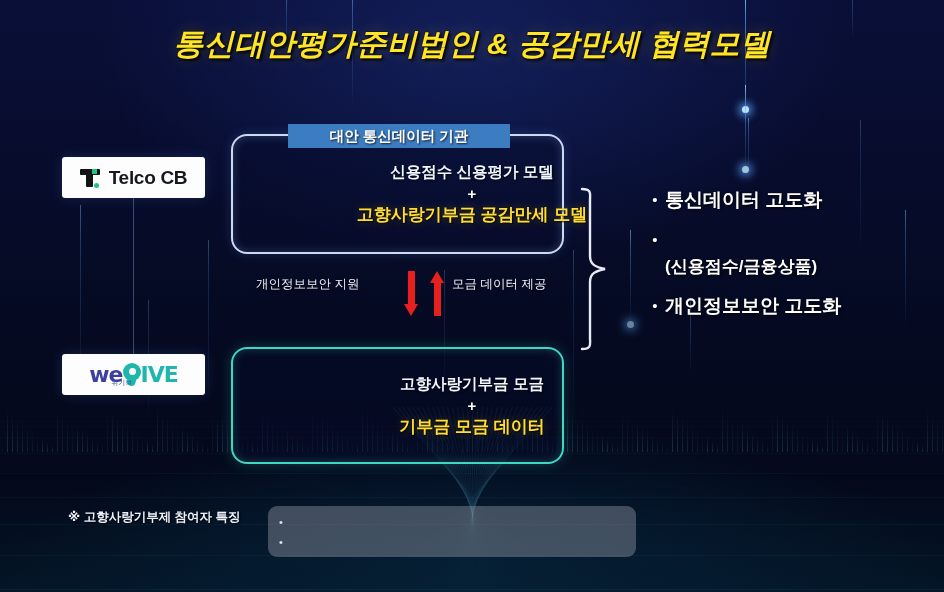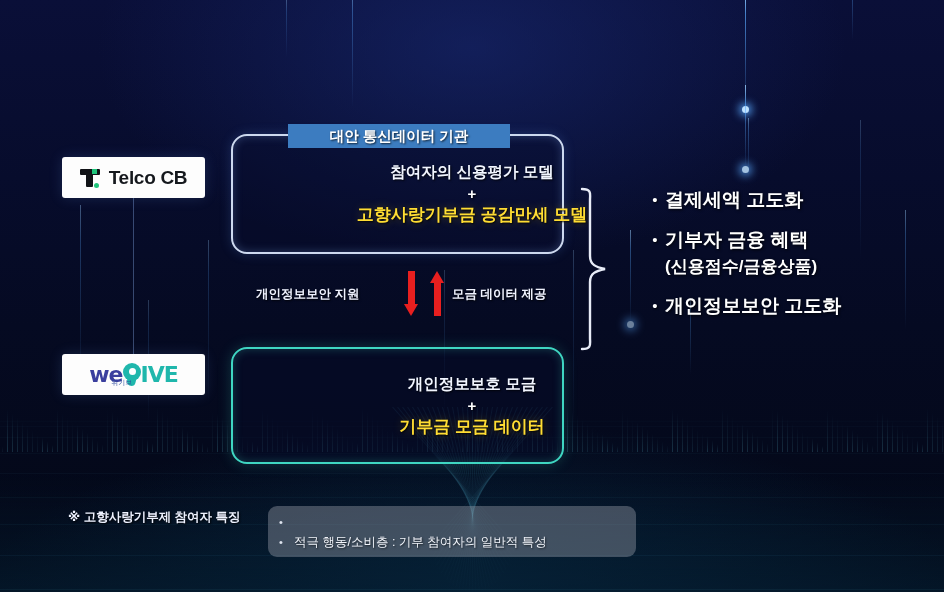--- a/index.html
+++ b/index.html
@@ -114,22 +114,22 @@
   .arrow .shaft{position:absolute;left:4px;width:7px;background:#e81f1f;}
   .arrow .headtri{position:absolute;left:0;width:0;height:0;border-left:7.5px solid transparent;border-right:7.5px solid transparent;}
   #arrow-down{left:404px;top:271px;height:45px;}
   #arrow-down .shaft{top:0;height:33px;}
   #arrow-down .headtri{bottom:0;border-top:12px solid #e81f1f;}
   #arrow-up{left:430px;top:271px;height:45px;}
   #arrow-up .shaft{bottom:0;height:33px;}
   #arrow-up .headtri{top:0;border-bottom:12px solid #e81f1f;}
 
   .arrow-label{
-    position:absolute;font-size:12.5px;font-weight:bold;color:#f0f3ff;
-    text-shadow:1px 1px 2px rgba(0,0,0,.85);white-space:nowrap;top:286px;
+    position:absolute;font-size:12.5px;font-weight:normal;color:#f0f3ff;
+    text-shadow:1px 1px 2px rgba(0,0,0,.85);white-space:nowrap;top:276px;
   }
   #label-left{left:256px;}
   #label-right{left:452px;}
 
   
   #brace{position:absolute;left:578px;top:186px;width:34px;height:166px;}
   .bullets{position:absolute;left:645px;top:186px;width:292px;}
   .bullet-row{display:flex;align-items:flex-start;margin-bottom:12px;}
   .bdot{
     color:#ffffff;font-size:15px;line-height:28px;width:20px;flex:0 0 20px;text-align:center;
@@ -418,20 +418,21 @@
       <div class="gf-d" style="left: 517px; transform: rotate(23.4deg); opacity: 0.45;"></div>
       <div class="gf-d" style="left: 522px; transform: rotate(26deg); opacity: 0.45;"></div>
       <div class="gf-d" style="left: 527px; transform: rotate(28.6deg); opacity: 0.45;"></div>
       <div class="gf-d" style="left: 532px; transform: rotate(31.2deg); opacity: 0.45;"></div>
       <div class="gf-d" style="left: 537px; transform: rotate(33.8deg); opacity: 0.45;"></div>
       <div class="gf-d" style="left: 542px; transform: rotate(36.4deg); opacity: 0.45;"></div>
       <div class="gf-d" style="left: 547px; transform: rotate(39deg); opacity: 0.45;"></div>
       <div class="gf-d" style="left: 552px; transform: rotate(41.6deg); opacity: 0.45;"></div>
     </div>
 
+  <div class="title">통신대안평가준비법인 &amp; 공감만세 협력모델</div>
 
   <div class="connector" style="left:133px;top:198px;height:157px;"></div>
 
   <div class="logo-chip" id="logo-telco">
     <div class="telco-wrap">
       <span class="telco-mark">
         <span class="bar"></span>
           <span class="stem"></span>
           <span class="gsq"></span>
           <span class="gdot"></span>
@@ -449,69 +450,67 @@
           <span class="dot"></span>
       </span>
       <span class="wg-ive">IVE</span>
       <span class="wg-kr">위기브</span>
     </div>
   </div>
 
   <div class="panel blue" id="panel-credit"></div>
   <div class="panel-head" id="head-credit">대안 통신데이터 기관</div>
   <div class="panel-body" style="top:162px;">
-    <div class="line-white">참여자의 신용평가 모델</div>
+    <div class="line-white">신용점수 신용평가 모델</div>
     <div class="line-plus">+</div>
     <div class="line-yellow">고향사랑기부금 공감만세 모델</div>
   </div>
 
   <div class="arrow" id="arrow-down">
     <span class="shaft"></span>
       <span class="headtri"></span>
   </div>
   <div class="arrow" id="arrow-up">
     <span class="shaft"></span>
       <span class="headtri"></span>
   </div>
   <div class="arrow-label" id="label-left">개인정보보안 지원</div>
   <div class="arrow-label" id="label-right">모금 데이터 제공</div>
 
   <div class="panel teal" id="panel-platform"></div>
   <div class="panel-body" style="top:374px;">
-    <div class="line-white">개인정보보호 모금</div>
+    <div class="line-white">고향사랑기부금 모금</div>
     <div class="line-plus">+</div>
     <div class="line-yellow">기부금 모금 데이터</div>
   </div>
 
   <svg id="brace" viewBox="0 0 34 166">
     <path d="M4 3 C14 3 12 8 12 14 L12 70 C12 79 18 81 27 83 C18 85 12 87 12 96 L12 152 C12 158 14 163 4 163" fill="none" stroke="#e8ecf7" stroke-width="2.4" stroke-linecap="round"></path>
   </svg>
 
   <div class="bullets">
     <div class="bullet-row">
       <span class="bdot">•</span>
-      <span class="btext">결제세액 고도화</span>
+      <span class="btext">통신데이터 고도화</span>
     </div>
     <div>
       <div class="bullet-row" style="margin-bottom:0;">
         <span class="bdot">•</span>
-        <span class="btext">기부자 금융 혜택</span>
       </div>
       <div class="bsub">(신용점수/금융상품)</div>
     </div>
     <div class="bullet-row" style="margin-top:12px;">
       <span class="bdot">•</span>
       <span class="btext">개인정보보안 고도화</span>
     </div>
   </div>
 
   <div id="footnote-label">※ 고향사랑기부제 참여자 특징</div>
   <div id="footnote-box">
     <div class="fn-row">
       <span class="fndot">•</span>
     </div>
     <div class="fn-row">
       <span class="fndot">•</span>
-      <span class="fntext">적극 행동/소비층 : 기부 참여자의 일반적 특성</span>
     </div>
   </div>
 
 </div>
 
 </body></html>

